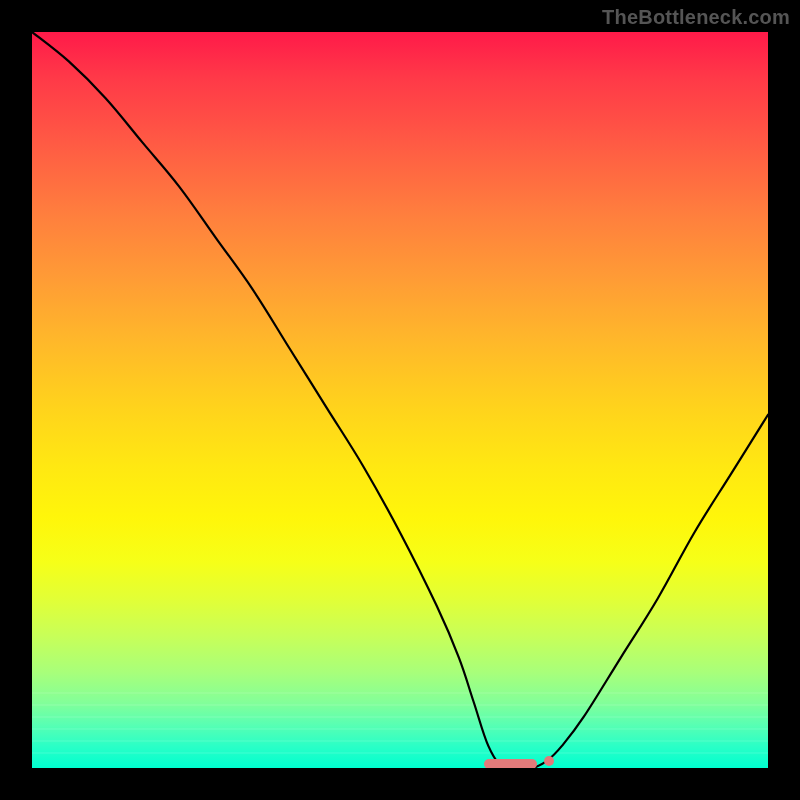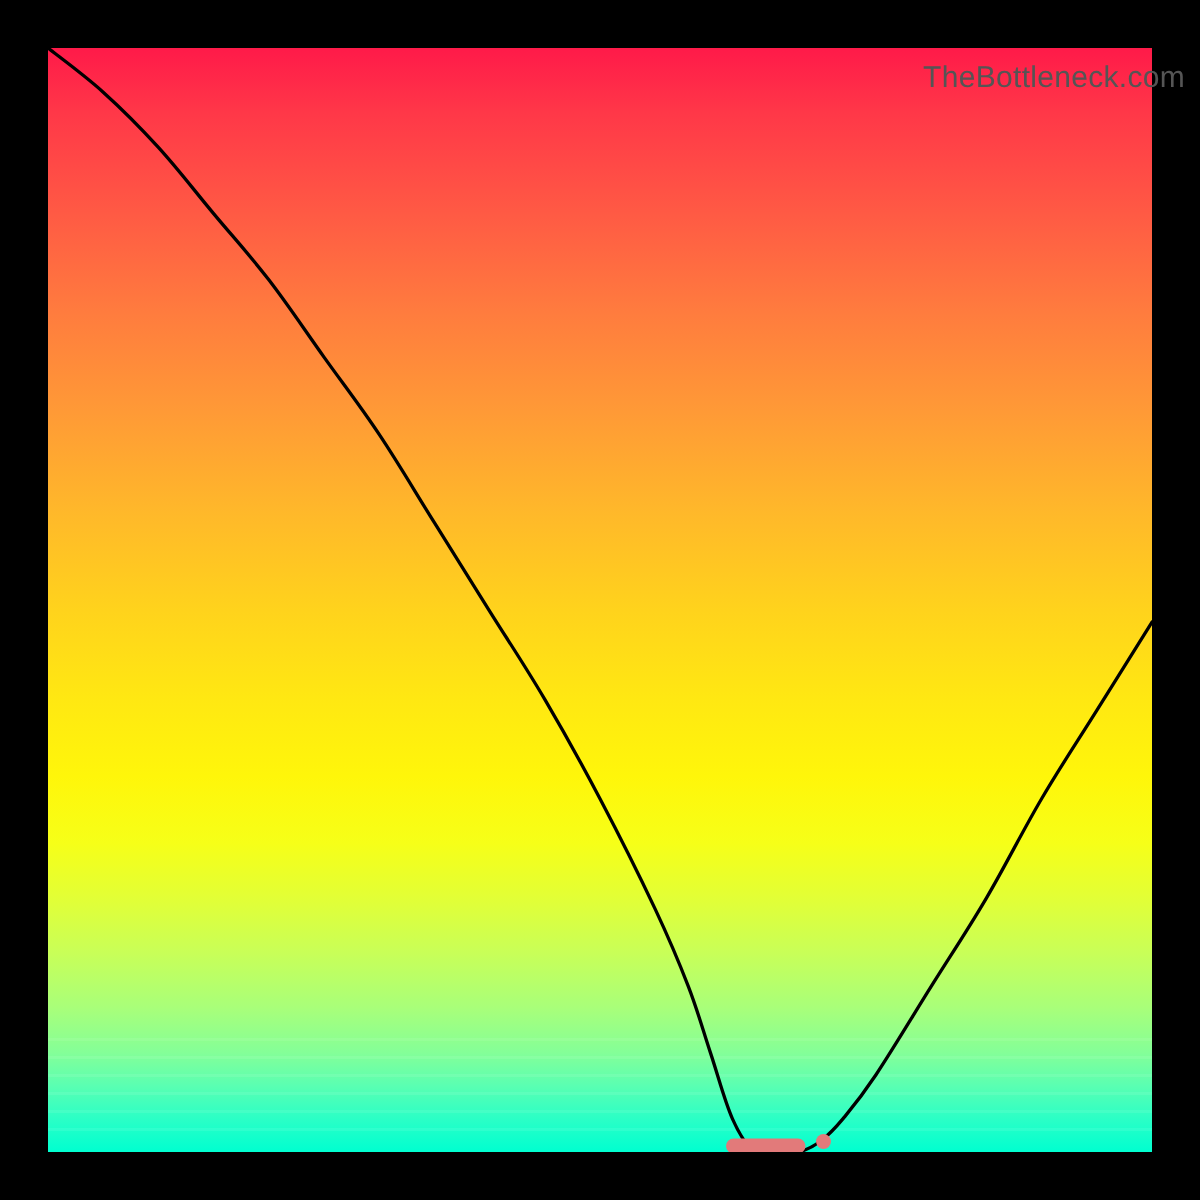--- a/index.html
+++ b/index.html
@@ -16,24 +16,23 @@
     width: 800px;
     height: 800px;
     background: #000;
   }
   .watermark {
     position: absolute;
     top: 6px;
     right: 10px;
     color: #555;
     font-size: 20px;
-    font-weight: 400;
+    font-weight: 700;
     letter-spacing: 0.2px;
     z-index: 5;
-    margin-top: 35px;
   }
   .plot {
     position: absolute;
     left: 32px;
     top: 32px;
     width: 736px;
     height: 736px;
     overflow: hidden;
   }
   .gradient {

